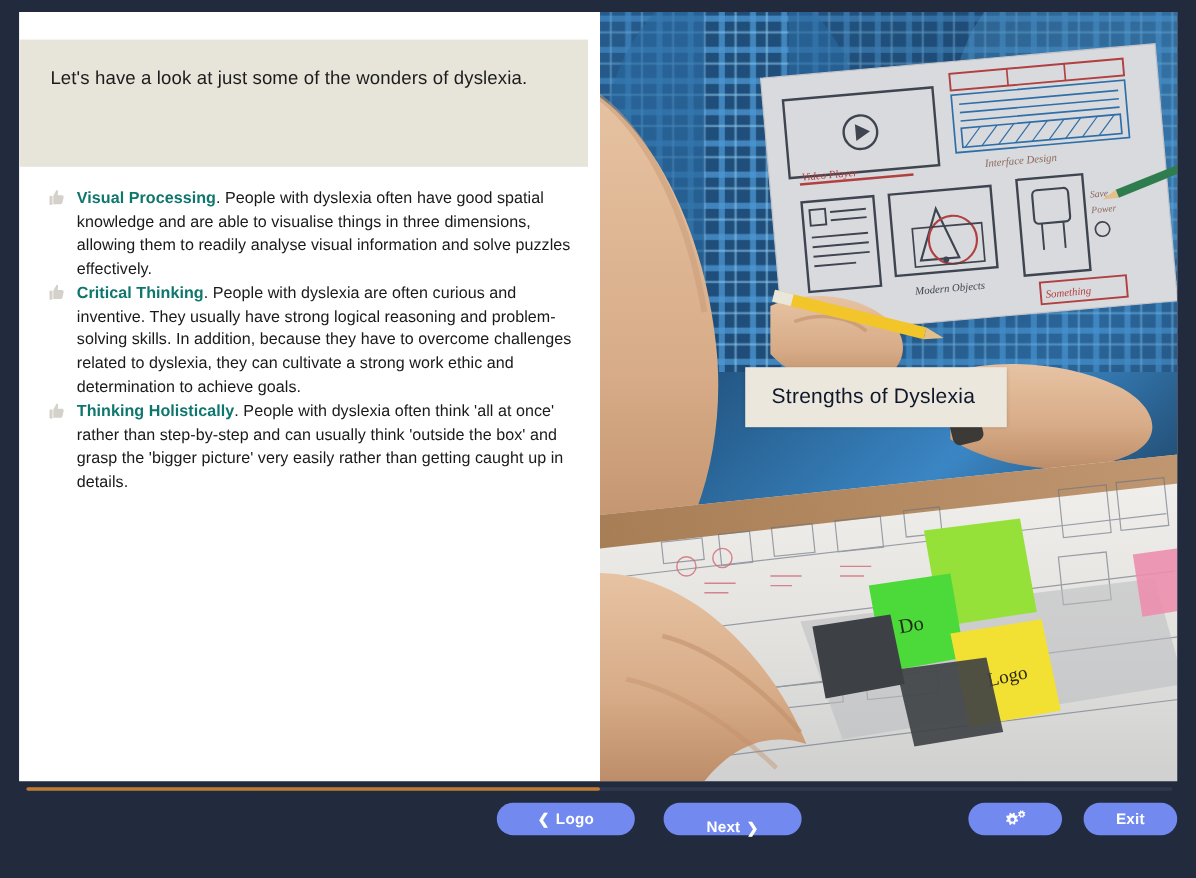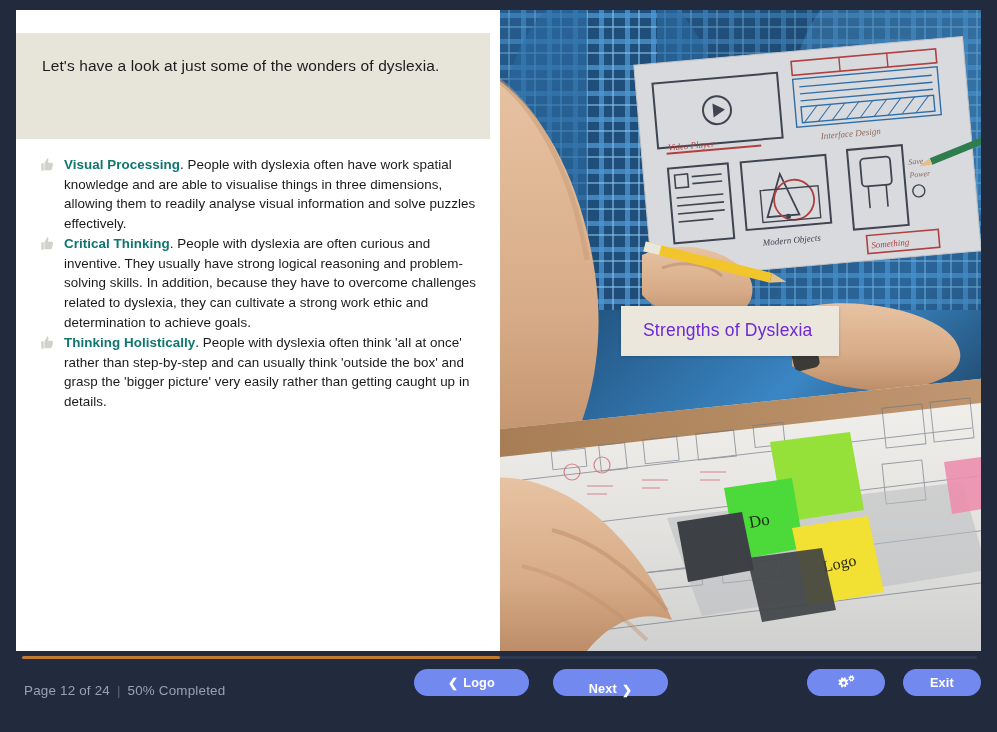--- a/index.html
+++ b/index.html
@@ -99,21 +99,21 @@
 
   .photo svg { display: block; width: 100%; height: 100%; }
 
   .img-caption {
     position: absolute;
     left: 121px;
     top: 296px;
     background: #ebe7dd;
     padding: 14px 26px 15px 22px;
     font-size: 17.5px;
-    color: #6d28d9;
+    color: #0f172a;
     letter-spacing: .2px;
     box-shadow: 0 1px 3px rgba(0,0,0,.18);
   }
 
   
   .progress-track {
     position: absolute;
     left: 22px;
     top: 656px;
     width: 955px;
@@ -204,21 +204,21 @@
 
       <ul class="bullets">
 
         <li class="bullet">
           <span class="thumb-icon">
             <svg viewBox="0 0 24 24" width="15" height="15" fill="#9a9484">
               <path d="M2 10h4v12H2z"></path>
               <path d="M7 10.2l4.1-7.6c.4-.8 1.6-.8 2 .1.4.9.5 1.9.3 2.9L13 9h5.7c1.5 0 2.6 1.4 2.2 2.9l-1.7 7C18.9 20.1 18 21 16.9 21H7z"></path>
             </svg>
           </span>
-          <b>Visual Processing</b><span>. People with dyslexia often have work spatial knowledge and are able to visualise things in three dimensions, allowing them to readily analyse visual information and solve puzzles effectively.</span>
+          <b>Visual Processing</b><span>. People with dyslexia often have good spatial knowledge and are able to visualise things in three dimensions, allowing them to readily analyse visual information and solve puzzles effectively.</span>
         </li>
 
         <li class="bullet">
           <span class="thumb-icon">
             <svg viewBox="0 0 24 24" width="15" height="15" fill="#9a9484">
               <path d="M2 10h4v12H2z"></path>
               <path d="M7 10.2l4.1-7.6c.4-.8 1.6-.8 2 .1.4.9.5 1.9.3 2.9L13 9h5.7c1.5 0 2.6 1.4 2.2 2.9l-1.7 7C18.9 20.1 18 21 16.9 21H7z"></path>
             </svg>
           </span>
           <b>Critical Thinking</b><span>. People with dyslexia are often curious and inventive. They usually have strong logical reasoning and problem-solving skills. In addition, because they have to overcome challenges related to dyslexia, they can cultivate a strong work ethic and determination to achieve goals.</span>
@@ -388,25 +388,20 @@
       <div class="img-caption">Strengths of Dyslexia</div>
     </div>
   </div>
 
   <div class="progress-track">
     <div class="progress-fill" style="width:50%"></div>
   </div>
 
   <div class="bottombar">
 
-    <div class="page-status">
-      <span>Page 12 of 24</span>
-      <span class="sep">|</span>
-      <span>50% Completed</span>
-    </div>
 
     <div class="nav-group">
       <button class="pill prev">
         <span class="chev">❮</span>
         <span>Logo</span>
       </button>
       <button class="pill next">
         <span>Next</span>
         <span class="chev">❯</span>
       </button>

